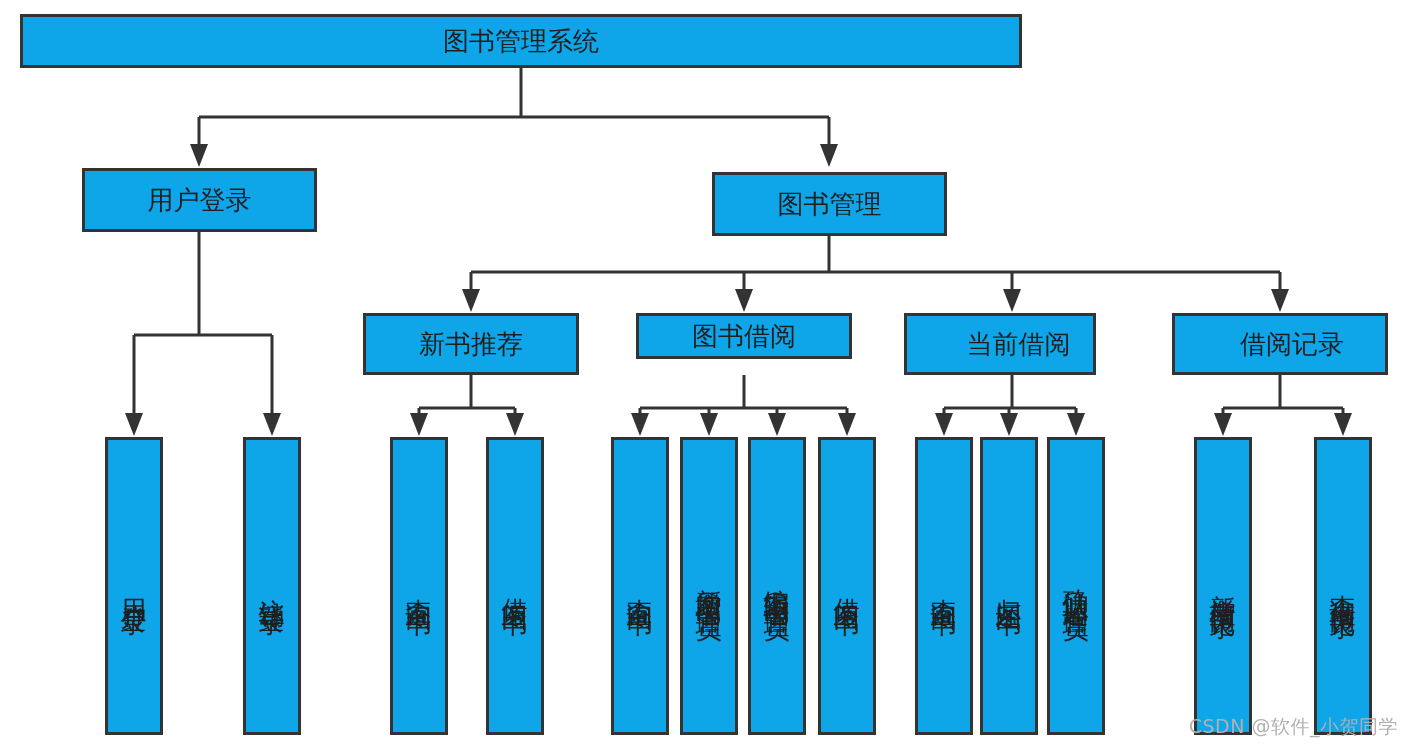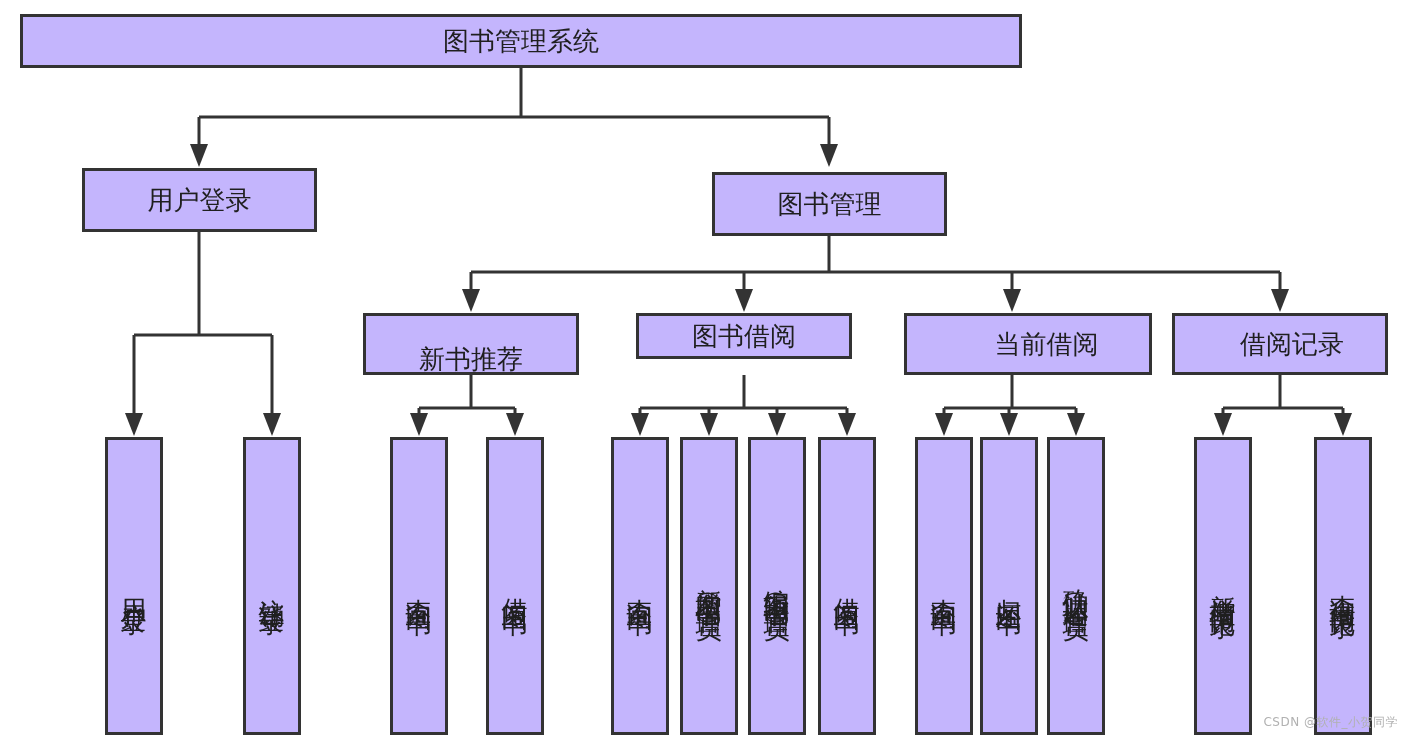--- a/index.html
+++ b/index.html
@@ -10,21 +10,21 @@
     font-family:"DejaVu Sans",sans-serif;
     overflow:hidden;
   }
   #wires{position:absolute;left:0;top:0;z-index:0;}
   #wires path{stroke:#333333;stroke-width:3;fill:none;}
   #wires polygon{fill:#333333;stroke:none;}
   .box{
     position:absolute;
     box-sizing:border-box;
     border:3px solid #333333;
-    background:#c4b5fd;
+    background:#0ea5e9;
     display:flex;align-items:center;justify-content:center;
     z-index:1;
     color:#1f1f1f;
   }
   .hlabel{
     font-size:26px;
     line-height:1;
     letter-spacing:0px;
     color:#1f1f1f;
     white-space:nowrap;
@@ -33,21 +33,21 @@
     writing-mode:vertical-rl;
     text-orientation:mixed;
     font-size:26px;
     line-height:1;
     letter-spacing:4px;
     color:#1f1f1f;
   }
   .watermark{
     position:absolute;
     right:7px;top:714px;
-    font-size:12px;
+    font-size:19px;
     color:#b1b1b1;
     letter-spacing:0.5px;
     z-index:2;
     white-space:nowrap;
   }
 </style>
 </head>
 <body>
 
 <div id="stage">
@@ -99,27 +99,27 @@
     <span class="hlabel">图书管理系统</span>
   </div>
 
   <div class="box" style="left:82px;top:168px;width:235px;height:64px;">
     <span class="hlabel">用户登录</span>
   </div>
   <div class="box" style="left:712px;top:172px;width:235px;height:64px;">
     <span class="hlabel">图书管理</span>
   </div>
 
-  <div class="box" style="left:363px;top:313px;width:216px;height:62px;align-items:flex-end;">
+  <div class="box" style="left:363px;top:313px;width:216px;height:62px;">
     <span class="hlabel">新书推荐</span>
   </div>
   <div class="box" style="left:636px;top:313px;width:216px;height:46px;">
     <span class="hlabel">图书借阅</span>
   </div>
-  <div class="box" style="left:904px;top:313px;width:248px;height:62px;padding-left:37px;">
+  <div class="box" style="left:904px;top:313px;width:192px;height:62px;padding-left:37px;">
     <span class="hlabel">当前借阅</span>
   </div>
   <div class="box" style="left:1172px;top:313px;width:216px;height:62px;padding-left:24px;">
     <span class="hlabel">借阅记录</span>
   </div>
 
   <div class="box" style="left:105px;top:437px;width:58px;height:298px;">
     <span class="vlabel">用户登录</span>
   </div>
   <div class="box" style="left:243px;top:437px;width:58px;height:298px;">

